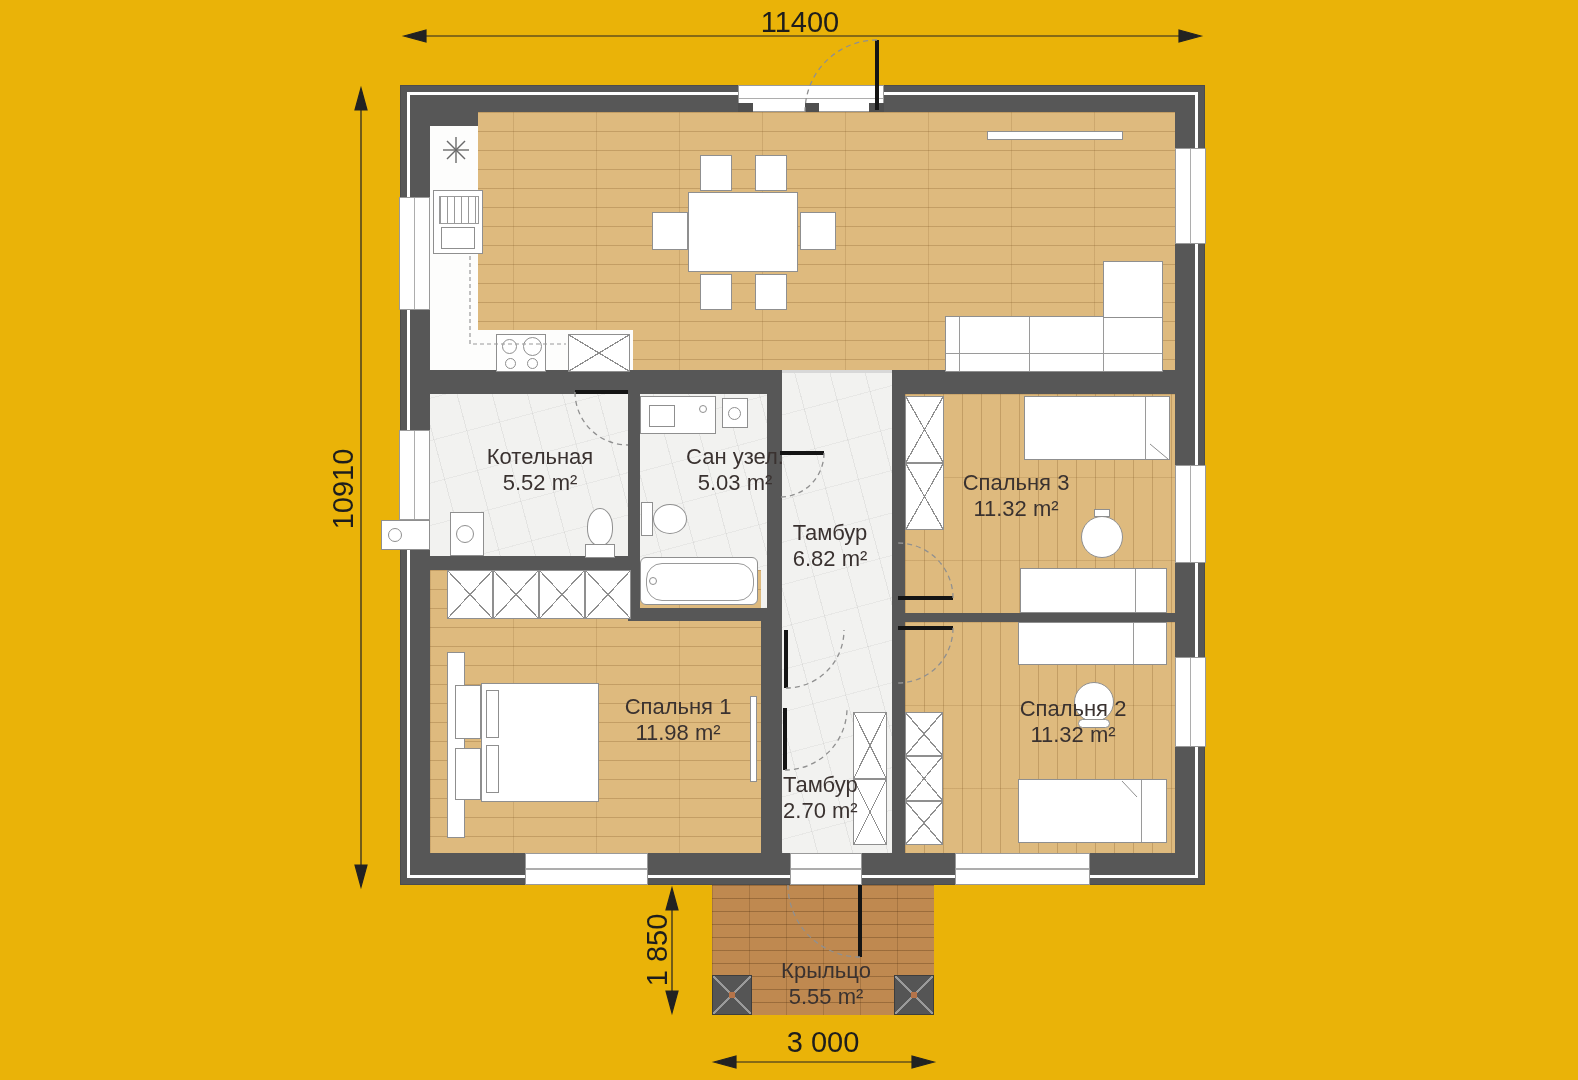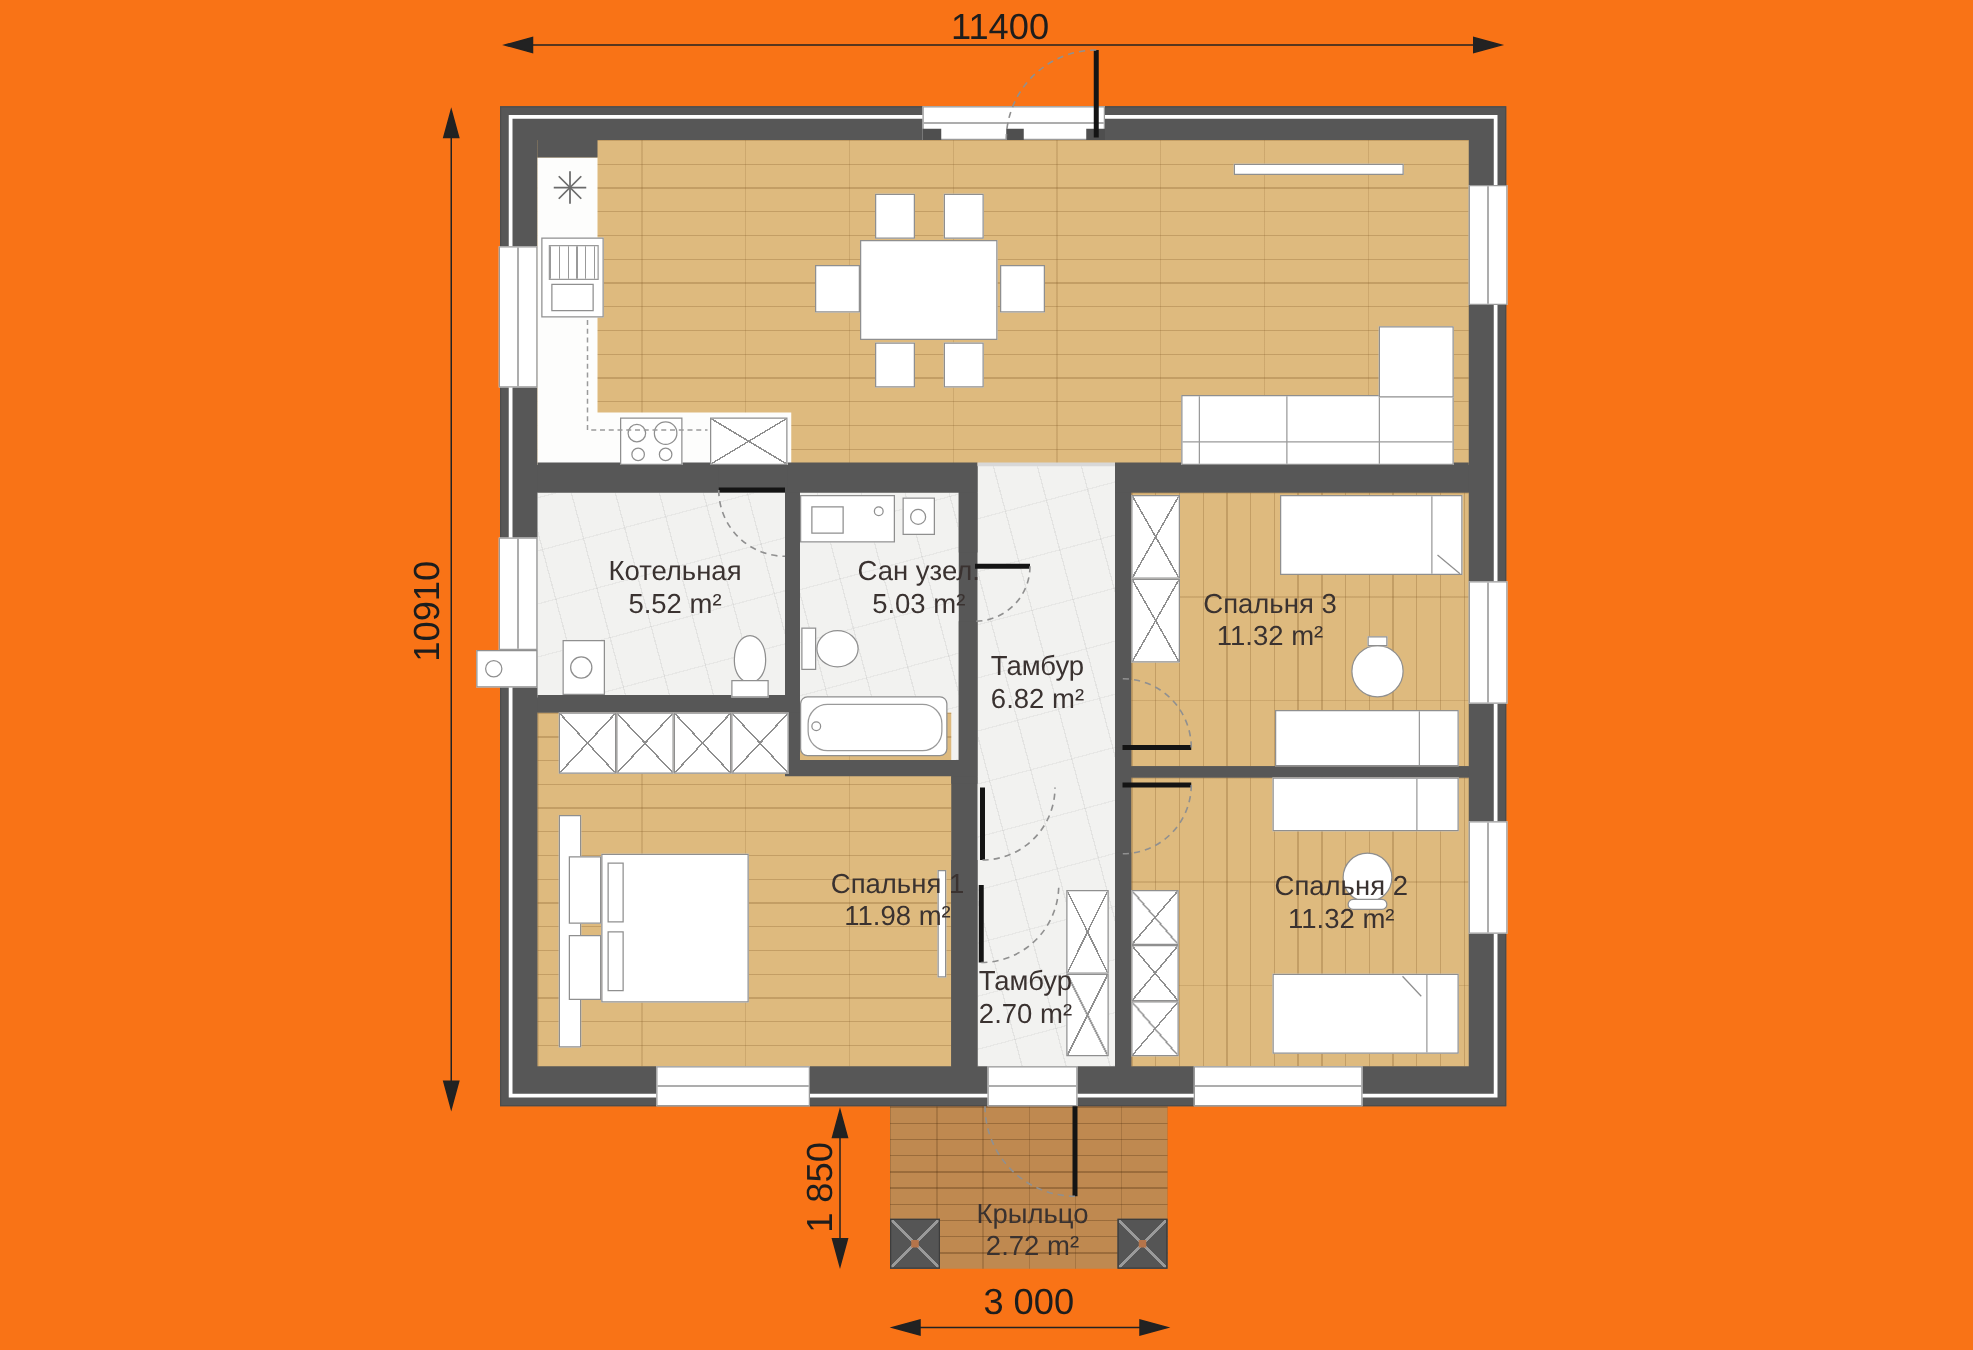--- a/index.html
+++ b/index.html
@@ -1,16 +1,16 @@
 <!DOCTYPE html>
 <html><head>
 <meta charset="utf-8">
 <style>
   html,body{margin:0;padding:0;background:#fff;}
-  .canvas{position:relative;width:1578px;height:1080px;background:#f97316;overflow:hidden;
+  .canvas{position:relative;width:1578px;height:1080px;background:#eab308;overflow:hidden;
           font-family:"Liberation Sans", sans-serif;}
   .abs{position:absolute;box-sizing:border-box;}
   
   .house{background:#575757;z-index:5;border:1px solid #4c4c4c;}
   .house::before{content:'';position:absolute;inset:6px;border:3px solid #fff;pointer-events:none;}
   .wall{background:#575757;z-index:11;}
   .threshold{background:#d8d8d8;z-index:12;}
   
   .floor{z-index:10;}
   .wood-h{background-color:#deba7e;
@@ -279,30 +279,30 @@
     <div>5.03 m²</div>
   </div>
   <div class="room-label" style="left:830px;top:520px;">
     <div>Тамбур</div>
     <div>6.82 m²</div>
   </div>
   <div class="room-label" style="left:1016px;top:470px;">
     <div>Спальня 3</div>
     <div>11.32 m²</div>
   </div>
-  <div class="room-label" style="left:678px;top:694px;margin-left:40px;">
+  <div class="room-label" style="left:678px;top:694px;">
     <div>Спальня 1</div>
     <div>11.98 m²</div>
   </div>
   <div class="room-label" style="left:1073px;top:696px;">
     <div>Спальня 2</div>
     <div>11.32 m²</div>
   </div>
   <div class="room-label left" style="left:783px;top:772px;">
     <div>Тамбур</div>
     <div>2.70 m²</div>
   </div>
   <div class="room-label" style="left:826px;top:958px;">
     <div>Крыльцо</div>
-    <div>2.72 m²</div>
+    <div>5.55 m²</div>
   </div>
 
 </div>
 
 </body></html>

